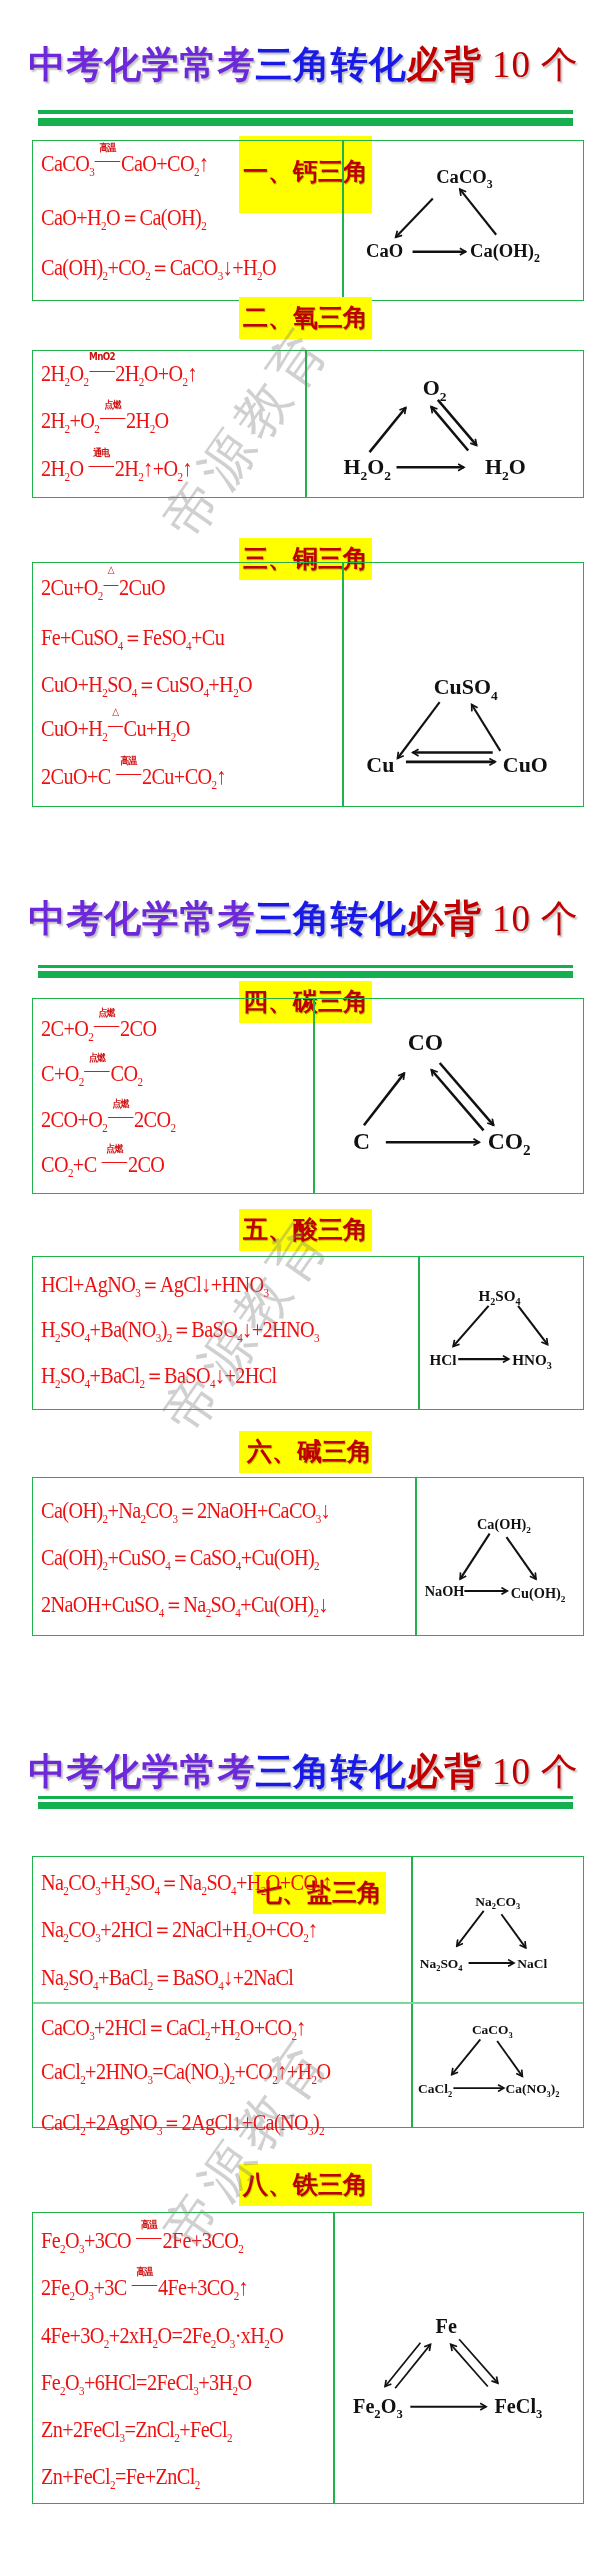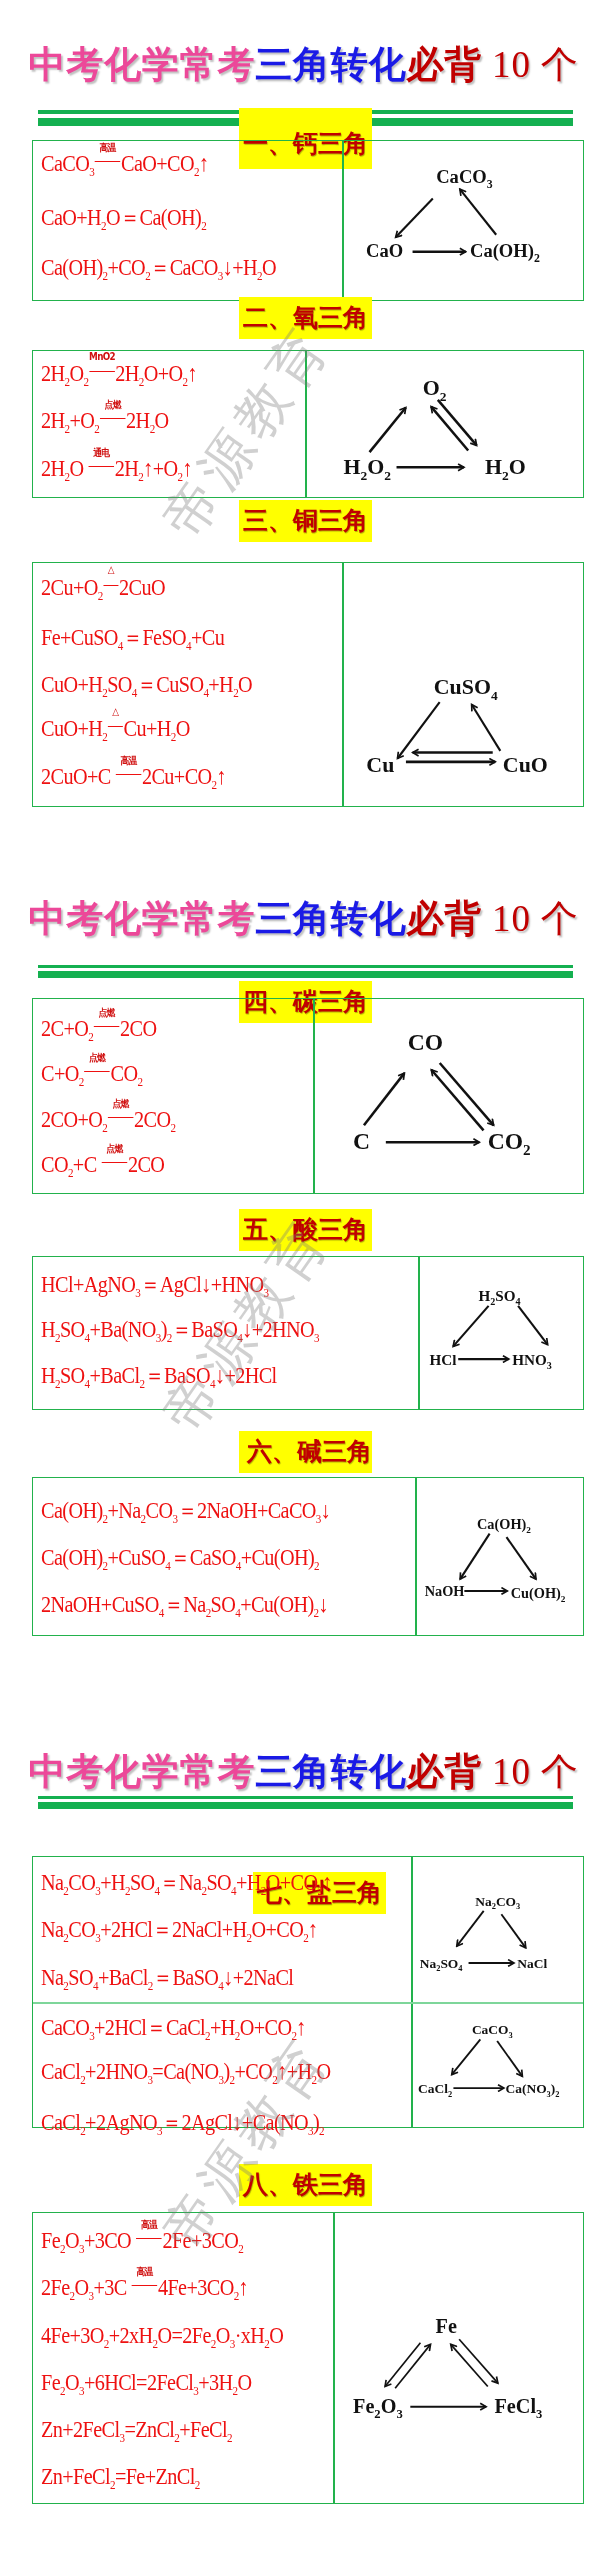--- a/index.html
+++ b/index.html
@@ -1,21 +1,21 @@
 <!DOCTYPE html>
 <html style="font-size:13.5px"><head>
 <meta charset="utf-8">
 <style>
   html, body { margin:0; padding:0; background:#ffffff; }
   body { width:607px; height:2576px; position:relative; overflow:hidden;
          font-family:"Liberation Serif", "DejaVu Serif", serif; }
   .page-title { position:absolute; left:0; width:607px; text-align:center;
     font-family:"DejaVu Sans", sans-serif; font-weight:bold; font-size:37px; letter-spacing:0.8px;
     text-shadow:1.7px 1.7px 1.7px rgba(0,0,0,0.25); white-space:nowrap; }
-  .t-black { color:#ec4899; }
+  .t-black { color:#6d28d9; }
   .t-blue { color:#1a1ae6; }
   .t-red { color:#c00000; font-family:Liberation Sans, sans-serif; }
   .t-num { color:#c00000; font-family:"Liberation Serif", serif; font-weight:normal; }
   .gline { position:absolute; left:38px; width:535px; background:#14b050; }
   .sec-head { position:absolute; left:239px; width:133px; height:42px; background:#ffff00;
     color:#c00000; font-family:"DejaVu Sans", sans-serif; font-weight:bold; font-size:25px;
     text-align:center; line-height:42px; text-shadow:0.8px 0.8px 0.8px rgba(0,0,0,0.3); white-space:nowrap; }
   .box { position:absolute; left:32px; width:552px; border:1.7px solid #22b24c; box-sizing:border-box; }
   .vdiv { position:absolute; top:0; bottom:0; width:1.7px; background:#22b24c; }
   .hdiv { position:absolute; left:0; right:0; height:1.7px; background:#7ed69a; }
@@ -41,21 +41,21 @@
     </marker>
   </defs>
 </svg>
 
 <div class="page-title" style="top:40px;">
   <span class="t-black">中考化学常考</span><span class="t-blue">三角转化</span><span class="t-red">必背</span><span class="t-num"> 10 个</span>
 </div>
 <div class="gline" style="top:110px;height:4.2px;"></div>
 <div class="gline" style="top:118px;height:7.6px;"></div>
 
-<div class="sec-head" style="top:108px;height:61px;line-height:71px;">一、钙三角</div>
+<div class="sec-head" style="top:136px;height:77px;line-height:71px;">一、钙三角</div>
 <div class="box" style="top:140px;height:161px;">
   <div class="vdiv" style="left:309px;"></div>
   <div class="eq" style="top:10px;">CaCO<sub>3</sub><span class="cond"><span class="ct">高温</span><span class="cl"></span></span>CaO+CO<sub>2</sub>↑</div>
   <div class="eq" style="top:61px;">CaO+H<sub>2</sub>O＝Ca(OH)<sub>2</sub></div>
   <div class="eq" style="top:111px;">Ca(OH)<sub>2</sub>+CO<sub>2</sub>＝CaCO<sub>3</sub>↓+H<sub>2</sub>O</div>
   <svg class="diag" style="left:312px;top:0;" width="239" height="158" viewBox="0 0 283 187">
     <text x="108" y="50" font-size="22">CaCO<tspan font-size="14" dy="6">3</tspan></text>
     <text x="25" y="137" font-size="22">CaO</text>
     <text x="148" y="137" font-size="22">Ca(OH)<tspan font-size="14" dy="6">2</tspan></text>
     <line x1="104" y1="68" x2="60" y2="114" stroke="#111" stroke-width="2.5" marker-end="url(#ah)"></line>
@@ -74,21 +74,21 @@
     <text x="136" y="52" font-size="26">O<tspan font-size="16" dy="7">2</tspan></text>
     <text x="42" y="146" font-size="26">H<tspan font-size="16" dy="7">2</tspan><tspan dy="-7">O</tspan><tspan font-size="16" dy="7">2</tspan></text>
     <text x="210" y="146" font-size="26">H<tspan font-size="16" dy="7">2</tspan><tspan dy="-7">O</tspan></text>
     <line x1="73" y1="120" x2="116" y2="67" stroke="#111" stroke-width="3" marker-end="url(#ah)"></line>
     <line x1="154" y1="58" x2="200" y2="112" stroke="#111" stroke-width="3" marker-end="url(#ah)"></line>
     <line x1="190" y1="118" x2="146" y2="66" stroke="#111" stroke-width="3" marker-end="url(#ah)"></line>
     <line x1="105" y1="138" x2="185" y2="138" stroke="#111" stroke-width="3" marker-end="url(#ah)"></line>
   </svg>
 </div>
 
-<div class="sec-head" style="top:500px;">三、铜三角</div>
+<div class="sec-head" style="top:538px;">三、铜三角</div>
 <div class="box" style="top:562px;height:245px;">
   <div class="vdiv" style="left:309px;"></div>
   <div class="eq" style="top:11.8px;">2Cu+O<sub>2</sub><span class="cond" style="width:17px;"><span class="ct">△</span><span class="cl"></span></span>2CuO</div>
   <div class="eq" style="top:59px;">Fe+CuSO<sub>4</sub>＝FeSO<sub>4</sub>+Cu</div>
   <div class="eq" style="top:106px;">CuO+H<sub>2</sub>SO<sub>4</sub>＝CuSO<sub>4</sub>+H<sub>2</sub>O</div>
   <div class="eq" style="top:153px;">CuO+H<sub>2</sub><span class="cond" style="width:17px;"><span class="ct">△</span><span class="cl"></span></span>Cu+H<sub>2</sub>O</div>
   <div class="eq" style="top:201px;">2CuO+C <span class="cond"><span class="ct">高温</span><span class="cl"></span></span>2Cu+CO<sub>2</sub>↑</div>
   <svg class="diag" style="left:312px;top:0;" width="239" height="241" viewBox="0 0 283 286">
     <text x="105" y="156" font-size="26">CuSO<tspan font-size="16" dy="7">4</tspan></text>
     <text x="25" y="248" font-size="26">Cu</text>

